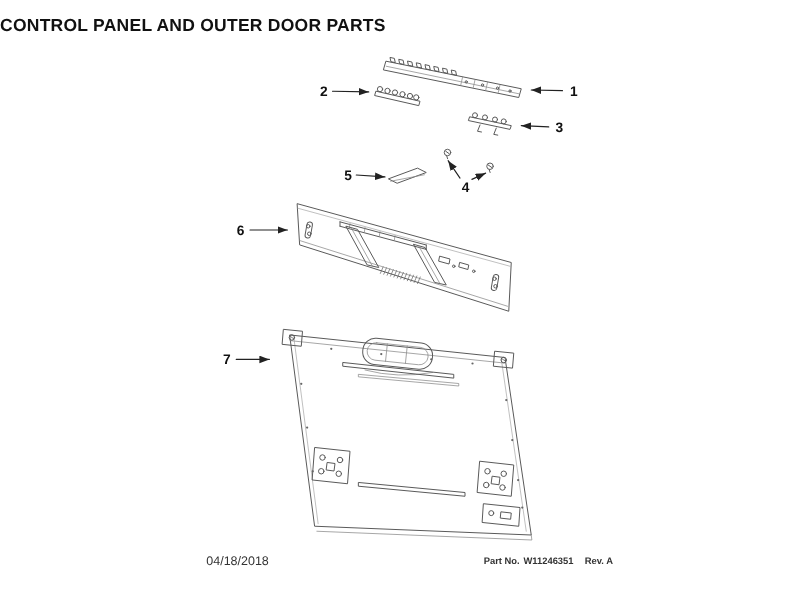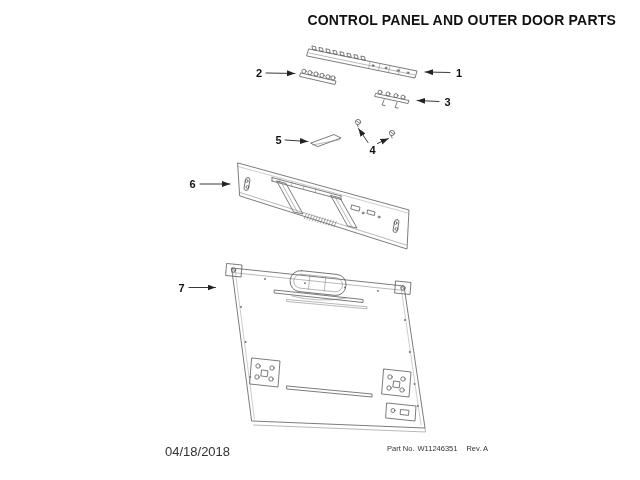--- a/index.html
+++ b/index.html
@@ -3,37 +3,37 @@
 <meta charset="utf-8">
 <style>
   html,body { margin:0; padding:0; }
   body {
     width:640px; height:480px; position:relative; overflow:hidden;
     background:#ffffff;
     font-family:"Liberation Sans", sans-serif;
   }
   .title {
     position:absolute; top:12px; left:0; width:616px;
-    text-align:right; font-size:14px; font-weight:bold;
+    text-align:left; font-size:14px; font-weight:bold;
     letter-spacing:.2px; color:#111;
   }
   svg.diagram { position:absolute; top:0; left:0; }
   .callout-num {
     font-family:"Liberation Sans", sans-serif;
     font-size:11px; font-weight:bold; fill:#111;
   }
   .footer-date {
     position:absolute; left:165px; top:444px;
-    font-size:13px; color:#333;
+    font-size:10px; color:#333;
   }
   .footer-part {
     position:absolute; left:387px; top:444px;
     font-size:7.5px; color:#333; white-space:nowrap;
   }
-  .footer-part span { margin-right:3px; }
+  .footer-part span { margin-right:3px;font-weight:bold; }
   .footer-part .rev { margin-left:6px; }
 </style>
 </head>
 <body>
 
 <div class="title">CONTROL PANEL AND OUTER DOOR PARTS</div>
 
 <svg class="diagram" width="640" height="480" viewBox="0 0 640 480" fill="none" stroke-linecap="round" stroke-linejoin="round">
 
   <defs>

